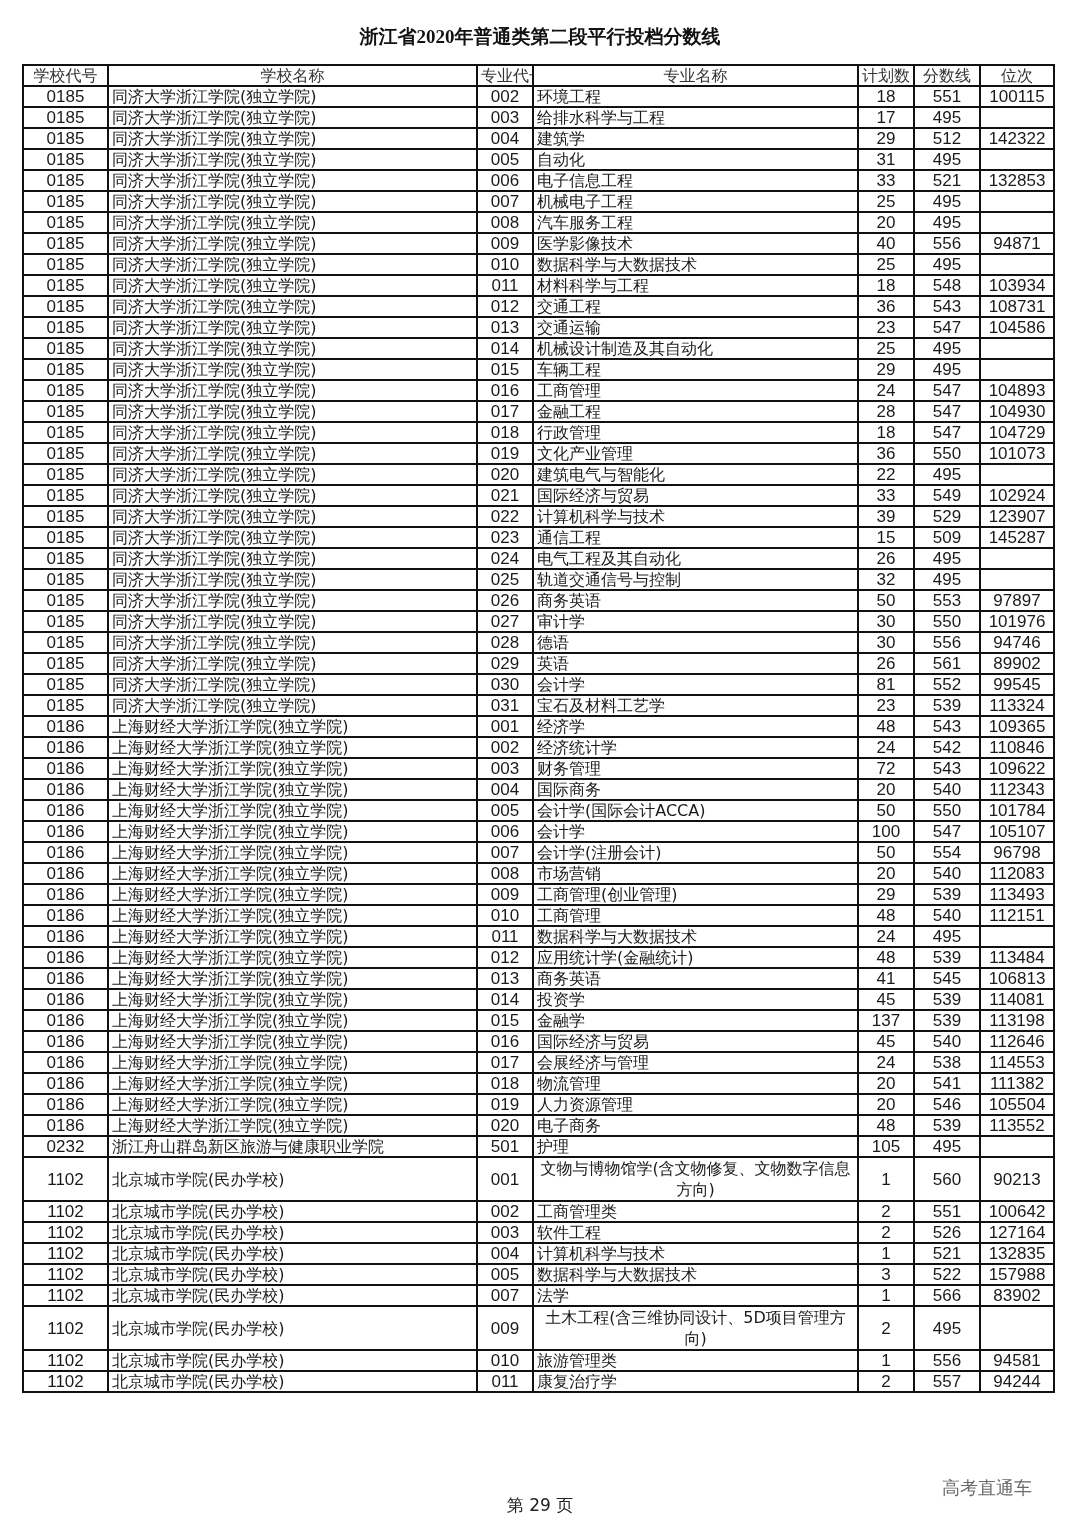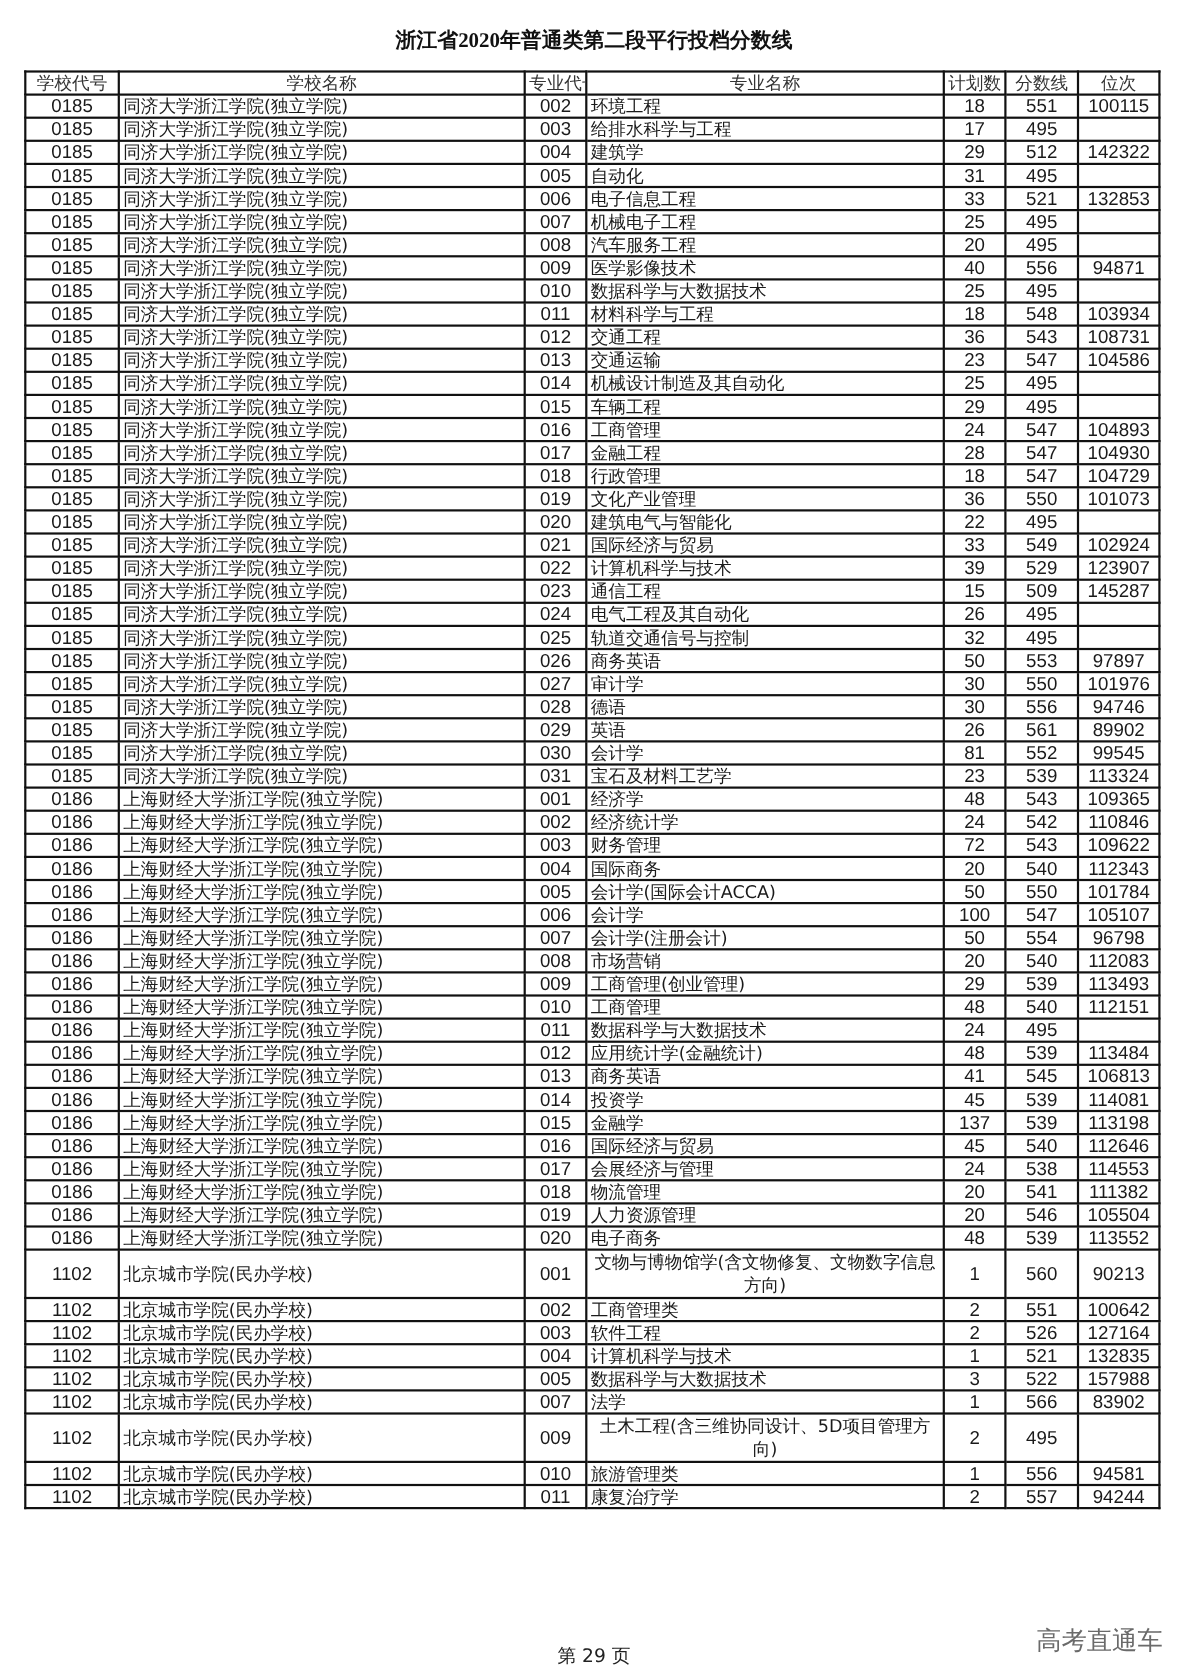--- a/index.html
+++ b/index.html
@@ -13,21 +13,21 @@
   table.grid col.c5 { width:56px; }
   table.grid col.c6 { width:66px; }
   table.grid col.c7 { width:74px; }
   table.grid th, table.grid td { border:2px solid #111; padding:0 3px; font-size:16px; line-height:19px; height:18.4px; white-space:nowrap; overflow:hidden; font-weight:normal; color:#1a1a1a; }
   table.grid th { height:18px; text-align:center; color:#333; font-size:16px; }
   table.grid td.num { text-align:center; font-family:"Liberation Sans","DejaVu Sans",sans-serif; font-size:17px; }
   table.grid td.txt { text-align:left; font-size:16px; }
   table.grid td.wrap { white-space:normal; line-height:21px;text-align:center; }
   tr.tall td { height:40px; }
   .page-no { position:absolute; top:1481px; left:0; width:1080px; text-align:center; font-size:17px; color:#222;margin-top:13px; }
-  .watermark { position:absolute; top:1476px; left:942px; font-size:23px; color:#6a6a6a; }
+  .watermark { position:absolute; top:1476px; left:942px; font-size:18px; color:#6a6a6a; }
 </style>
 </head>
 <body>
 
 <div class="title">浙江省2020年普通类第二段平行投档分数线</div>
 
 <table class="grid">
   <colgroup>
     <col class="c1">
       <col class="c2">
@@ -492,20 +492,29 @@
       </tr>
       <tr>
         <td class="num">0186</td>
         <td class="txt">上海财经大学浙江学院(独立学院)</td>
         <td class="num">020</td>
         <td class="txt">电子商务</td>
         <td class="num">48</td>
         <td class="num">539</td>
         <td class="num">113552</td>
       </tr>
+      <tr>
+        <td class="num">0232</td>
+        <td class="txt">浙江舟山群岛新区旅游与健康职业学院</td>
+        <td class="num">501</td>
+        <td class="txt">护理</td>
+        <td class="num">105</td>
+        <td class="num">495</td>
+        <td class="num"></td>
+      </tr>
       <tr class="tall">
         <td class="num">1102</td>
         <td class="txt">北京城市学院(民办学校)</td>
         <td class="num">001</td>
         <td class="txt wrap">文物与博物馆学(含文物修复、文物数字信息方向)</td>
         <td class="num">1</td>
         <td class="num">560</td>
         <td class="num">90213</td>
       </tr>
       <tr>

